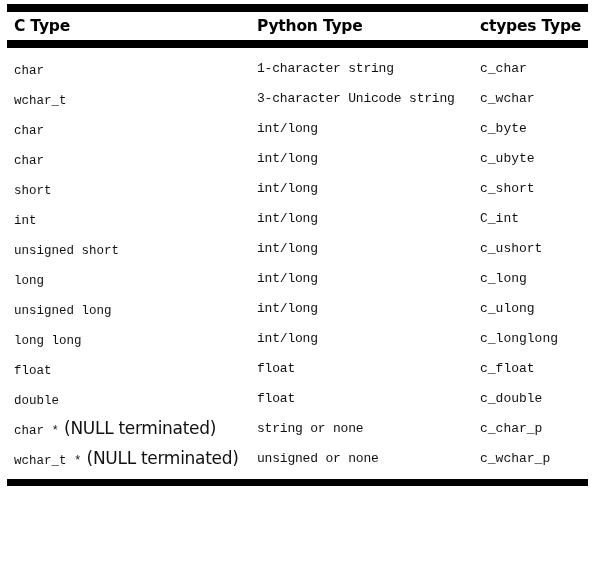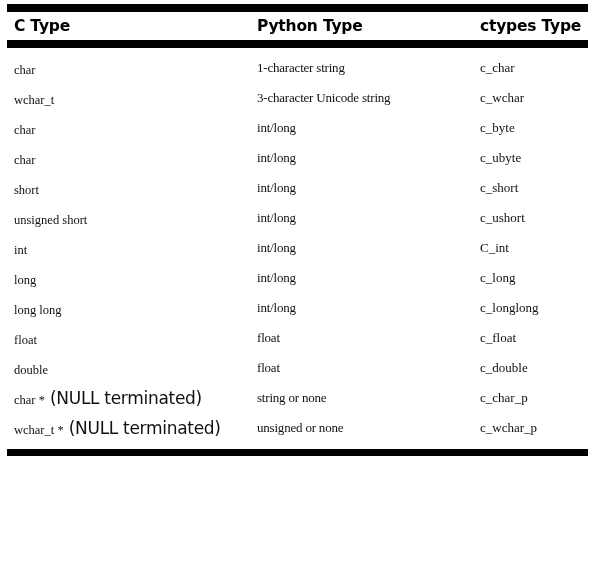--- a/index.html
+++ b/index.html
@@ -84,27 +84,27 @@
   .body-row td {
     height: 30px;
     font-size: 13px;
     color: #111111;
     padding-left: 7px !important;
     white-space: nowrap;
   }
 
   
   .mono {
-    font-family: Liberation Serif, serif;
+    font-family: Liberation Mono, monospace;
     font-size: 12.5px;
     letter-spacing: 0px;
   }
   
   .prop {
-    font-family: Liberation Serif, serif;
+    font-family: Liberation Mono, monospace;
     font-size: 13.5px;
     letter-spacing: -0.2px;
   }
   .note {
     font-family: "DejaVu Sans", sans-serif;
     font-size: 17px;
     letter-spacing: -0.3px;
   }
 
   .spacer-top { height: 5px; }
@@ -178,43 +178,50 @@
   <tr class="body-row">
     <td>
       <span class="mono">short</span><span class="note"></span>
     </td>
     <td class="prop">int/long</td>
     <td class="mono">c_short</td>
   </tr>
 
   <tr class="body-row">
     <td>
+      <span class="mono">int</span><span class="note"></span>
+    </td>
+    <td class="prop">int/long</td>
+    <td class="mono">C_int</td>
+  </tr>
+
+  <tr class="body-row">
+    <td>
       <span class="mono">unsigned short</span><span class="note"></span>
     </td>
     <td class="prop">int/long</td>
     <td class="mono">c_ushort</td>
   </tr>
 
-  <tr class="body-row">
-    <td>
-      <span class="mono">int</span><span class="note"></span>
-    </td>
-    <td class="prop">int/long</td>
-    <td class="mono">C_int</td>
-  </tr>
-
 
   <tr class="body-row">
     <td>
       <span class="mono">long</span><span class="note"></span>
     </td>
     <td class="prop">int/long</td>
     <td class="mono">c_long</td>
   </tr>
 
+  <tr class="body-row">
+    <td>
+      <span class="mono">unsigned long</span><span class="note"></span>
+    </td>
+    <td class="prop">int/long</td>
+    <td class="mono">c_ulong</td>
+  </tr>
 
   <tr class="body-row">
     <td>
       <span class="mono">long long</span><span class="note"></span>
     </td>
     <td class="prop">int/long</td>
     <td class="mono">c_longlong</td>
   </tr>
 
 

